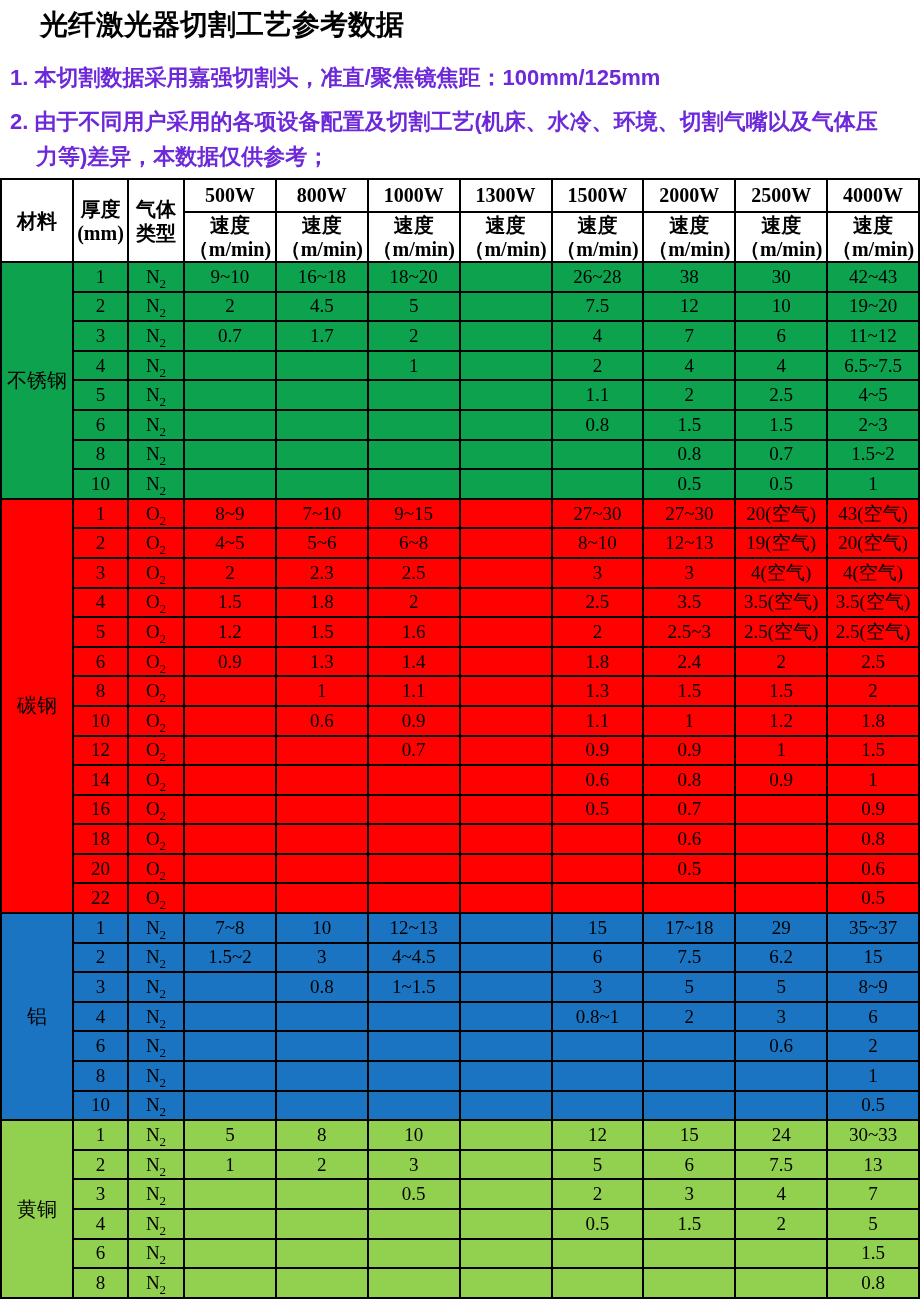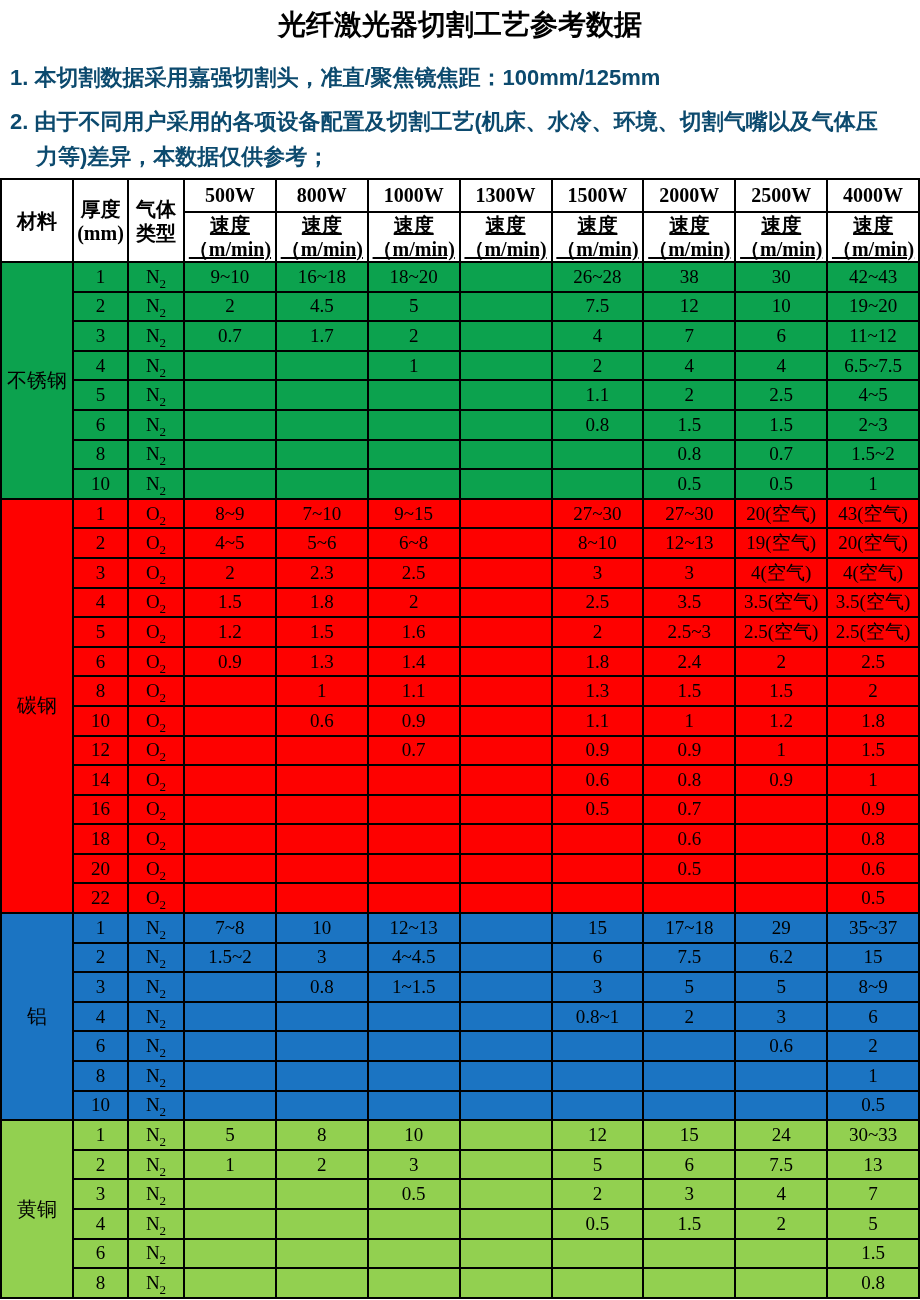--- a/index.html
+++ b/index.html
@@ -5,33 +5,34 @@
   * { box-sizing: border-box; }
   html, body {
     margin: 0; padding: 0;
     width: 920px; height: 1300px;
     background: #ffffff;
     overflow: hidden;
     font-family: "Liberation Serif", "DejaVu Serif", serif;
   }
   .title {
     margin: 6px 0 0 0;
-    text-align: center;
+    text-align: left;
     font-family: "Liberation Sans", "DejaVu Sans", sans-serif;
     font-weight: bold;
     font-size: 28px;
     color: #000;
+    padding-left: 40px;
   }
   .notes {
     margin: 16px 0 0 10px;
     font-family: "Liberation Sans", "DejaVu Sans", sans-serif;
     font-weight: bold;
     font-size: 22px;
     line-height: 35px;
-    color: #0c4a6e;
+    color: #6d28d9;
   }
   .note {
     padding-left: 26px;
     text-indent: -26px;
   }
   .note + .note { margin-top: 9px; max-width: 880px; }
 
   table {
     margin-top: 4px;
     border-collapse: collapse;
@@ -49,21 +50,20 @@
   thead th {
     background: #ffffff;
     font-weight: bold;
     font-size: 20px;
   }
   tr.hrow1 { height: 33px; }
   tr.hrow2 th {
     height: 49px;
     line-height: 24px;
     white-space: pre-line;
-    text-decoration: underline;
   }
   th.corner {
     white-space: pre-line;
     line-height: 24px;
   }
   tbody tr { height: 29.6px; }
   tbody td { font-size: 19px; }
   td.mat { font-size: 20px; margin-top: 19px; }
   td sub { font-size: 13px; line-height: 0; }
 </style>

